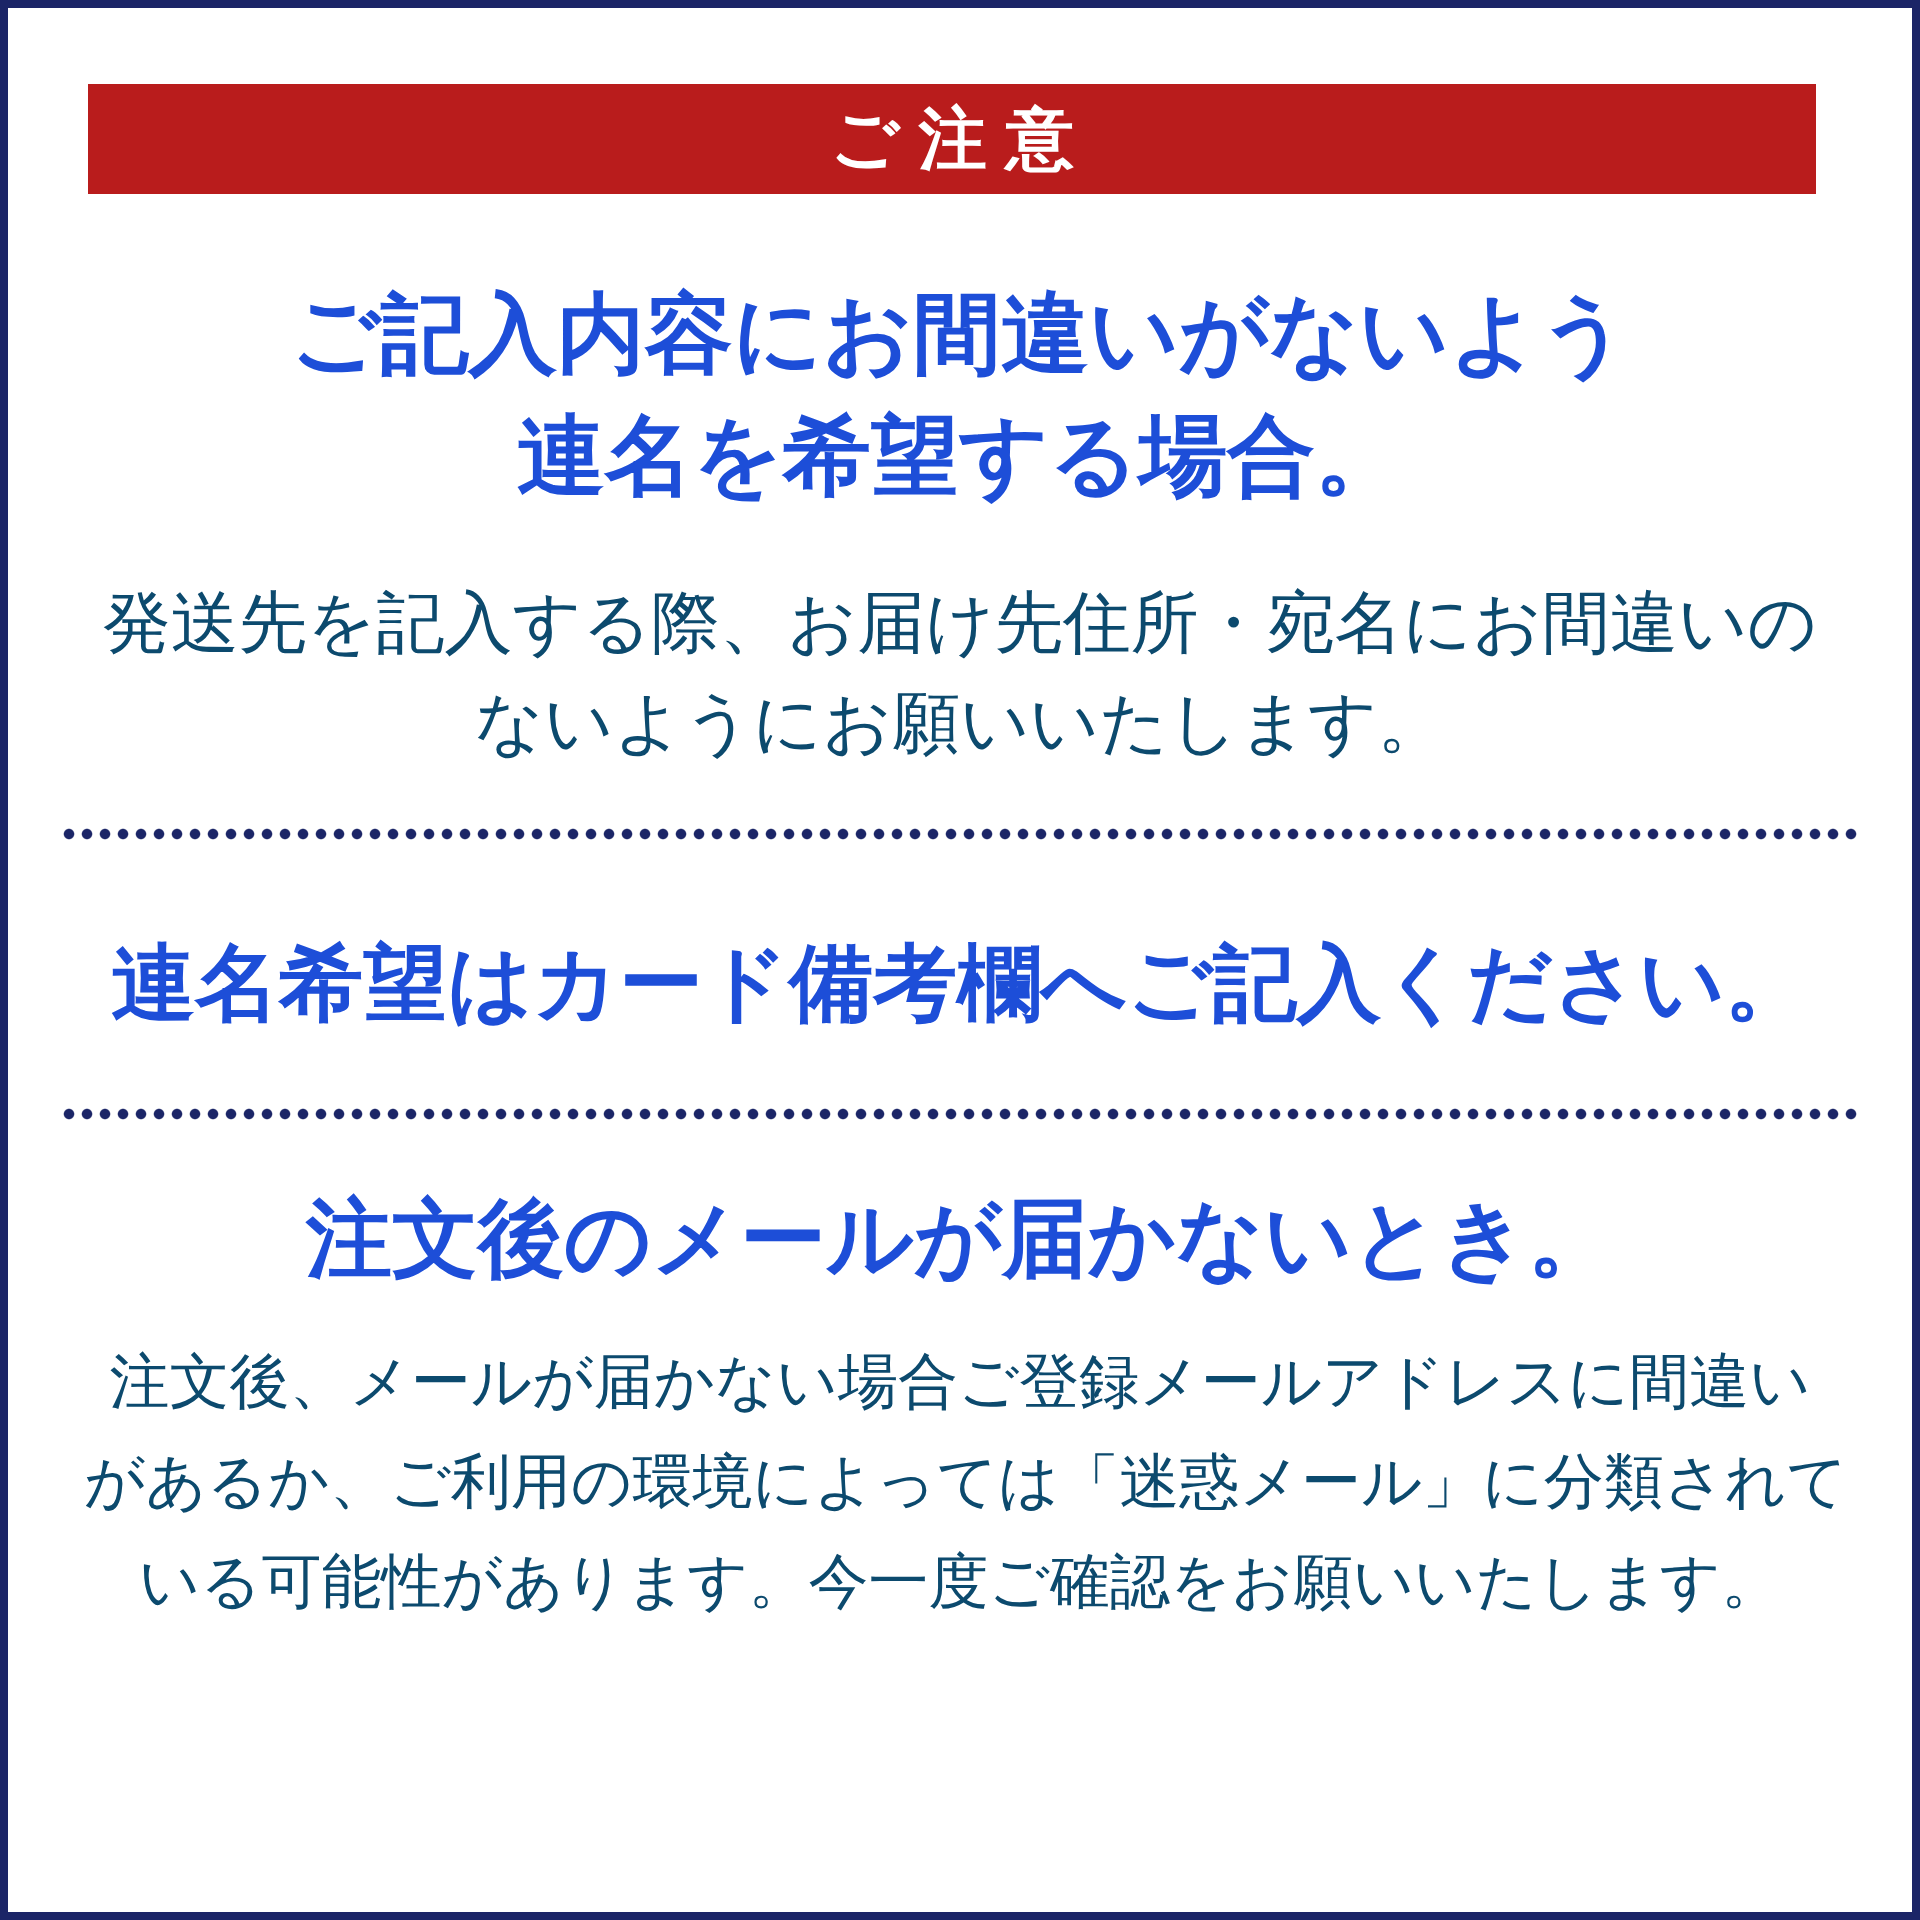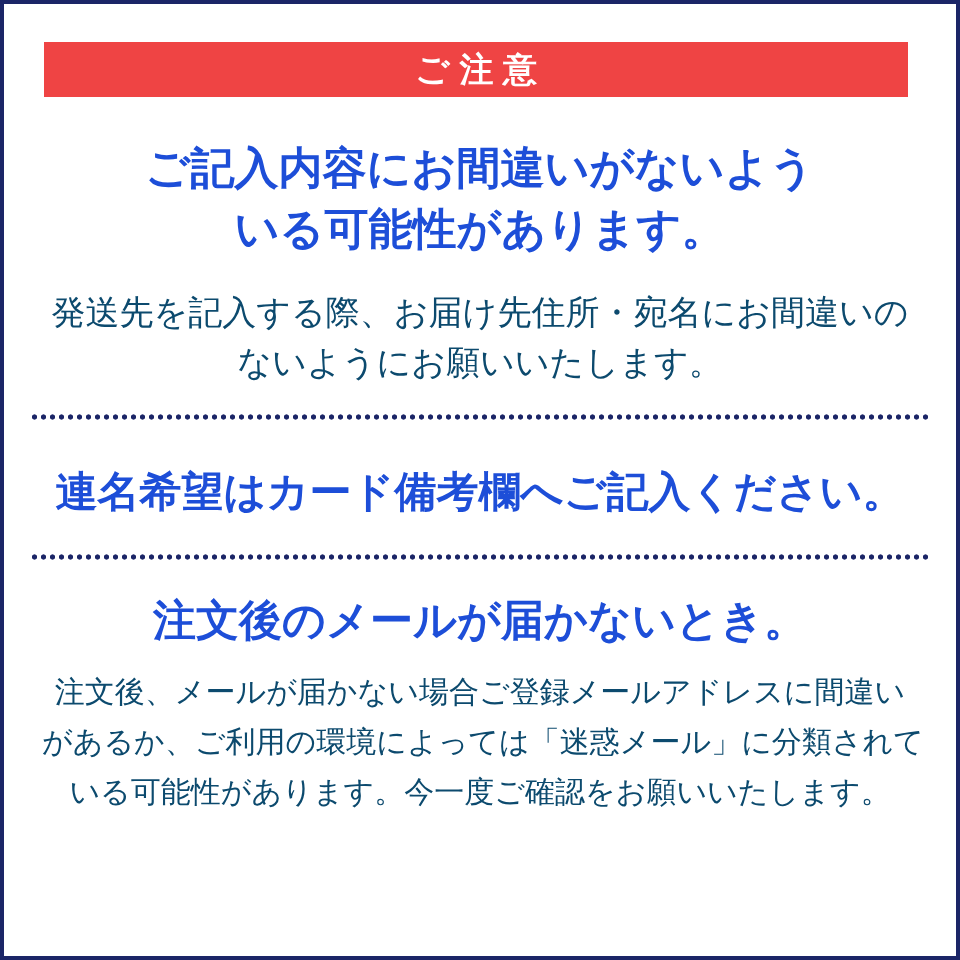--- a/index.html
+++ b/index.html
@@ -13,21 +13,21 @@
     height: 960px;
     box-sizing: border-box;
     border: 4px solid #1b2567;
     background: #ffffff;
     overflow: hidden;
     font-family: "Liberation Sans", "DejaVu Sans", sans-serif;
   }
   .notice-bar {
     margin: 38px 48px 0 40px;
     height: 55px;
-    background: #ef4444;
+    background: #b91c1c;
     color: #ffffff;
     display: flex;
     align-items: center;
     justify-content: center;
     font-size: 34px;
     font-weight: bold;
     letter-spacing: 0.28em;
     text-indent: 0.28em;
   }
   .heading {
@@ -65,21 +65,21 @@
 <body>
 
 <div class="page">
 
   <div class="notice-bar">
     <span>ご注意</span>
   </div>
 
   <h2 class="heading heading-1">
     <span class="line">ご記入内容にお間違いがないよう</span>
-    <span class="line">いる可能性があります。</span>
+    <span class="line">連名を希望する場合。</span>
   </h2>
 
   <p class="body-text body-1">
     <span class="line">発送先を記入する際、お届け先住所・宛名にお間違いの</span>
     <span class="line">ないようにお願いいたします。</span>
   </p>
 
   <div class="divider divider-1"></div>
 
   <h2 class="heading heading-2">

